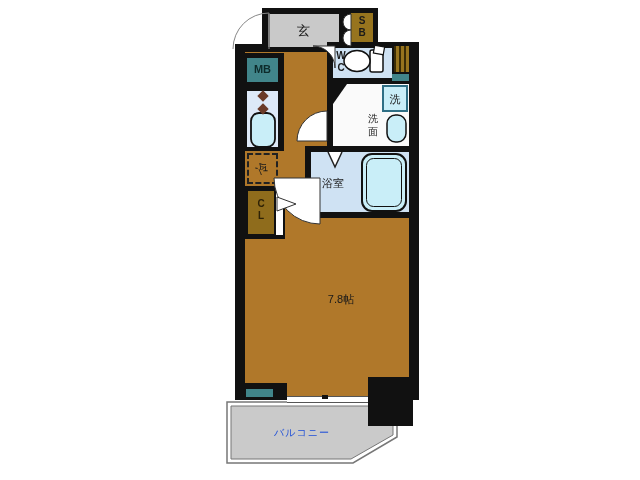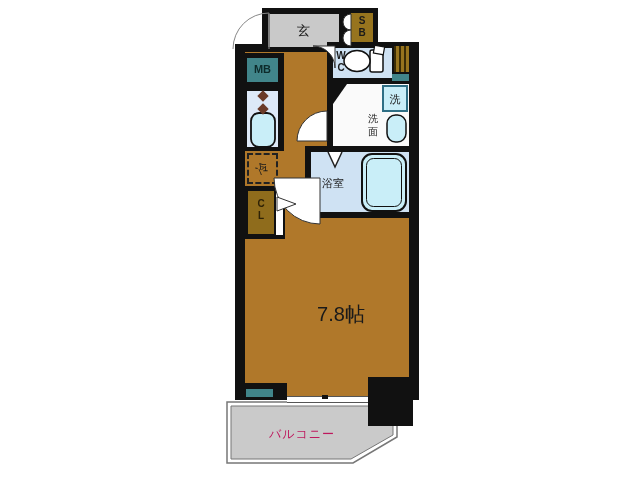--- a/index.html
+++ b/index.html
@@ -132,16 +132,16 @@
   <div class="label" style="left:366px;top:112px;width:14px;font-size:10px;line-height:13px;">
     <div>洗</div>
     <div>面</div>
   </div>
   <div class="label" style="left:311px;top:176px;width:44px;font-size:11px;">浴室</div>
   <div class="label stack" style="left:248px;top:198px;width:26px;color:#2e2206;">
     <div>C</div>
     <div>L</div>
   </div>
   <div class="label" style="left:247px;top:160px;width:31px;font-size:12px;transform:rotate(-40deg);">冷</div>
-  <div class="label" style="left:245px;top:301px;width:192px;font-size:20px;">7.8帖</div>
-  <div class="label" style="left:237px;top:426px;width:130px;font-size:12px;color:#be185d;letter-spacing:1px;">バルコニー</div>
+  <div class="label" style="left:245px;top:292px;width:192px;font-size:11px;">7.8帖</div>
+  <div class="label" style="left:237px;top:426px;width:130px;font-size:10px;color:#1d4ed8;letter-spacing:1px;">バルコニー</div>
 
 </div>
 
 </body></html>

